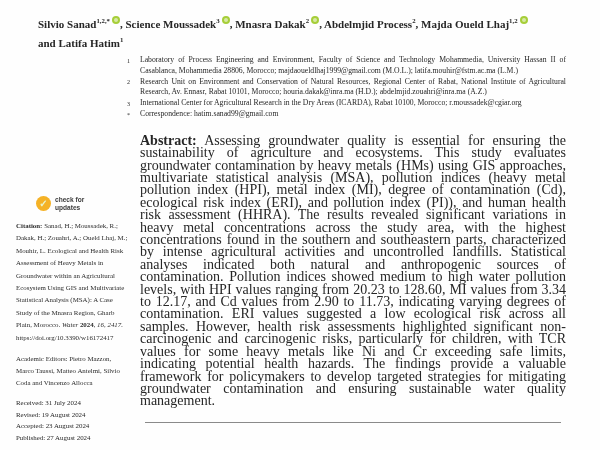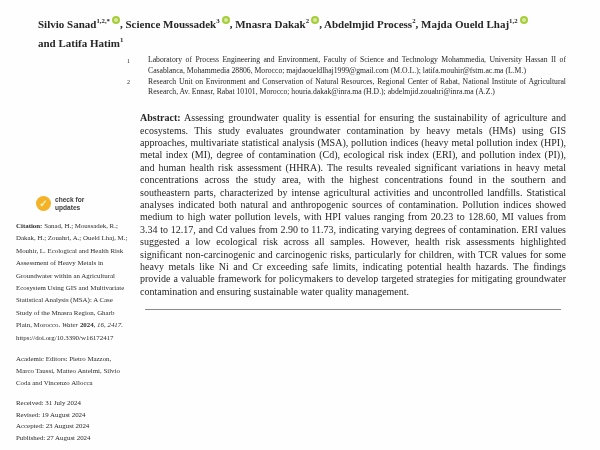--- a/index.html
+++ b/index.html
@@ -34,24 +34,24 @@
   .side-par { font-size:6.9px; line-height:12.4px; color:#2b2b2b; margin:0; }
   .side-par .ital { font-style:italic; }
   .side-par .bld  { font-weight:bold; }
   .editors { margin-top:9px; line-height:11.8px; }
   .dates { margin-top:9px; }
   .date-row { font-size:6.9px; line-height:11.5px; }
 
   
   .main { position:absolute; left:140px; top:55px; width:426px; }
   .affiliations { margin-left:-13px; }
-  .aff-row { display:flex; font-size:7.7px; line-height:10.8px; text-align:justify;gap:8px; }
+  .aff-row { display:flex; font-size:7.7px; line-height:10.8px; text-align:justify; }
   .aff-marker { width:13px; flex:none; font-size:6px; padding-top:0.5px; }
   .aff-text { flex:1; }
-  .abstract { margin-top:14px; font-size:10px; line-height:12.4px; text-align:justify; }
+  .abstract { margin-top:14px; font-size:14px; line-height:12.4px; text-align:justify; }
   .keywords { margin-top:27px; font-size:9.4px; line-height:12.4px; text-align:justify; }
   .lbl { font-weight:bold; }
   .rule { margin-top:11px; width:416px; border:none; border-top:1.2px solid #8a8a8a; }
 </style>
 </head>
 <body>
 
 <div class="page">
 
   <div class="authors">
@@ -85,20 +85,28 @@
 
     <div class="affiliations">
       <div class="aff-row">
         <span class="aff-marker">1</span>
         <span class="aff-text">Laboratory of Process Engineering and Environment, Faculty of Science and Technology Mohammedia, University Hassan II of Casablanca, Mohammedia 28806, Morocco; majdaoueldlhaj1999@gmail.com (M.O.L.); latifa.mouhir@fstm.ac.ma (L.M.)</span>
       </div>
       <div class="aff-row">
         <span class="aff-marker">2</span>
         <span class="aff-text">Research Unit on Environment and Conservation of Natural Resources, Regional Center of Rabat, National Institute of Agricultural Research, Av. Ennasr, Rabat 10101, Morocco; houria.dakak@inra.ma (H.D.); abdelmjid.zouahri@inra.ma (A.Z.)</span>
       </div>
+      <div class="aff-row">
+        <span class="aff-marker">3</span>
+        <span class="aff-text">International Center for Agricultural Research in the Dry Areas (ICARDA), Rabat 10100, Morocco; r.moussadek@cgiar.org</span>
+      </div>
+      <div class="aff-row">
+        <span class="aff-marker">*</span>
+        <span class="aff-text">Correspondence: hatim.sanad99@gmail.com</span>
+      </div>
     </div>
 
     <p class="abstract"><span class="lbl">Abstract:</span><span> Assessing groundwater quality is essential for ensuring the sustainability of agriculture and ecosystems. This study evaluates groundwater contamination by heavy metals (HMs) using GIS approaches, multivariate statistical analysis (MSA), pollution indices (heavy metal pollution index (HPI), metal index (MI), degree of contamination (Cd), ecological risk index (ERI), and pollution index (PI)), and human health risk assessment (HHRA). The results revealed significant variations in heavy metal concentrations across the study area, with the highest concentrations found in the southern and southeastern parts, characterized by intense agricultural activities and uncontrolled landfills. Statistical analyses indicated both natural and anthropogenic sources of contamination. Pollution indices showed medium to high water pollution levels, with HPI values ranging from 20.23 to 128.60, MI values from 3.34 to 12.17, and Cd values from 2.90 to 11.73, indicating varying degrees of contamination. ERI values suggested a low ecological risk across all samples. However, health risk assessments highlighted significant non-carcinogenic and carcinogenic risks, particularly for children, with TCR values for some heavy metals like Ni and Cr exceeding safe limits, indicating potential health hazards. The findings provide a valuable framework for policymakers to develop targeted strategies for mitigating groundwater contamination and ensuring sustainable water quality management.</span></p>
 
 
     <hr class="rule">
   </div>
 
 </div>
 

